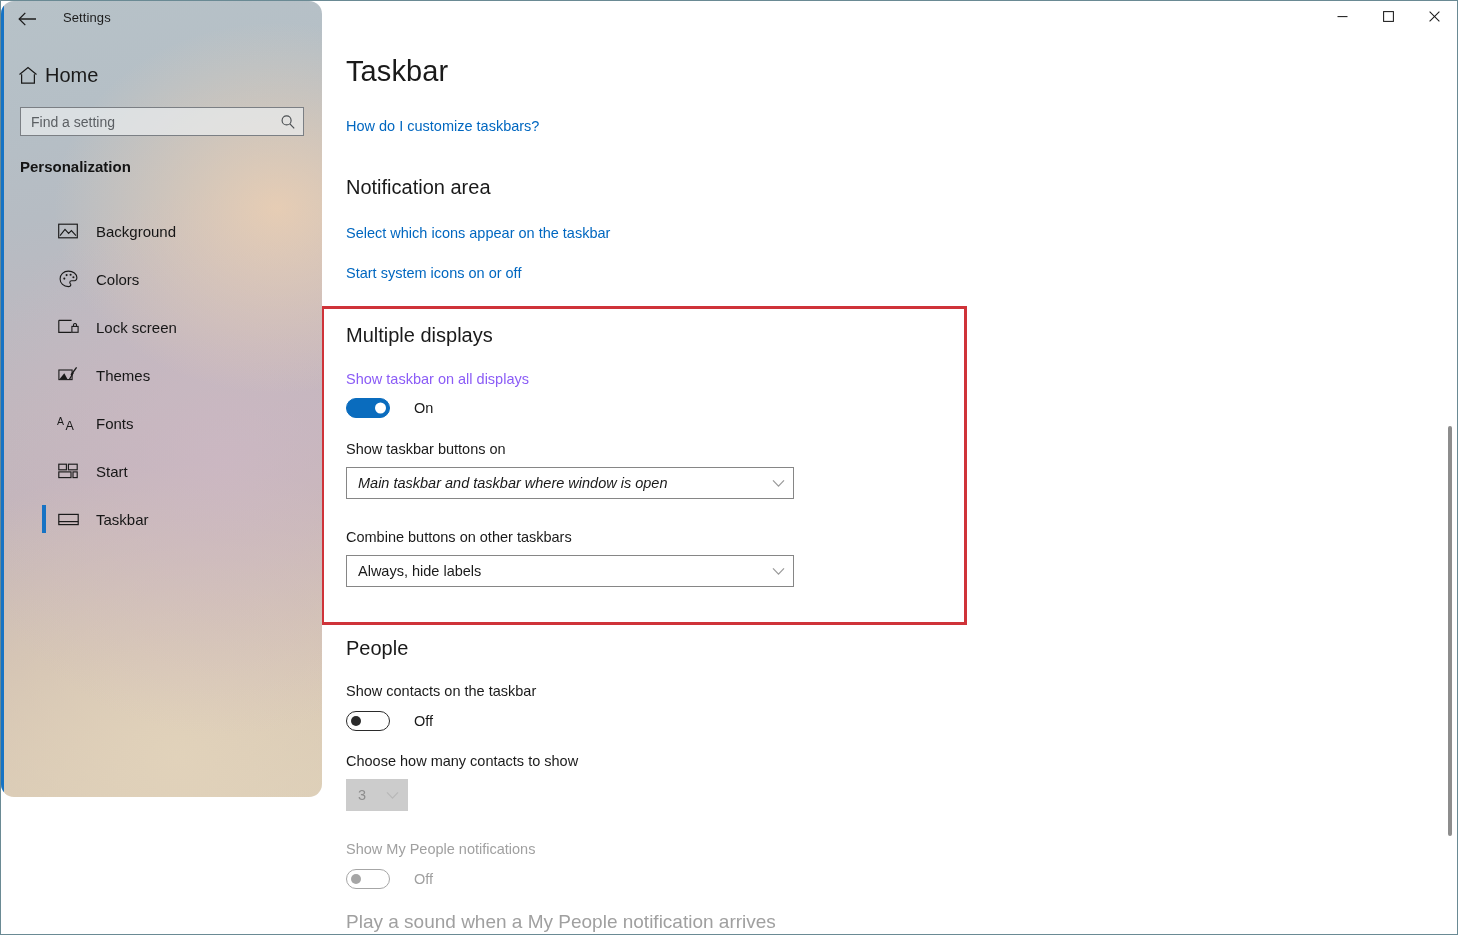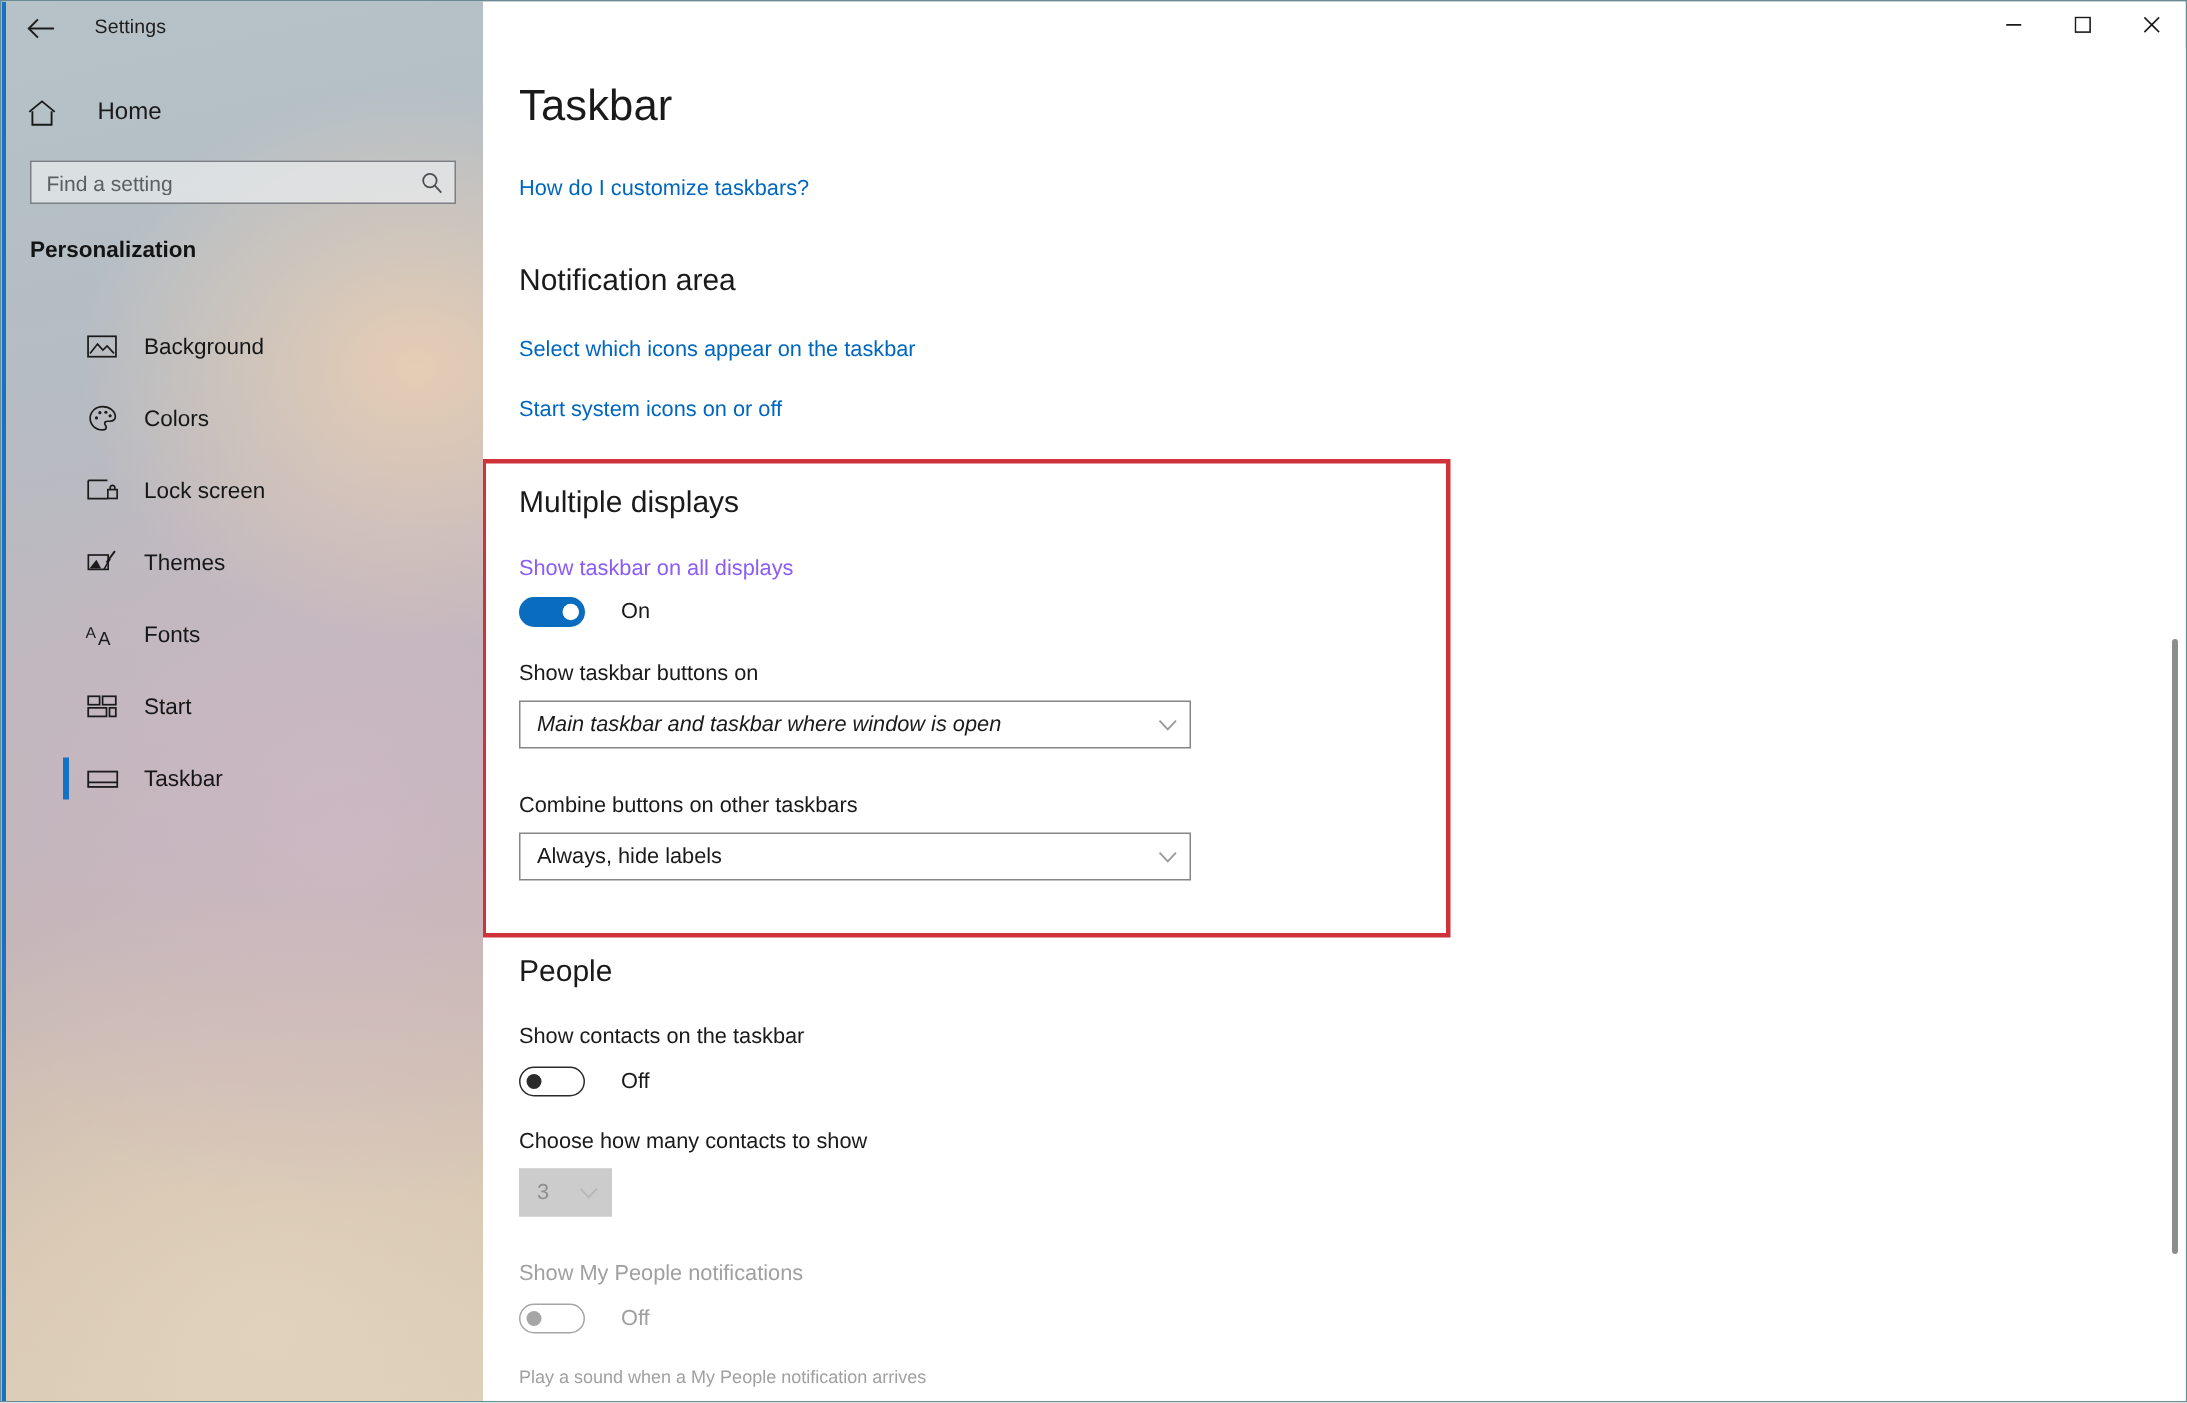--- a/index.html
+++ b/index.html
@@ -18,37 +18,38 @@
     background: #ffffff;
     border: 1px solid #6a8a94;
     overflow: hidden;
   }
 
   
   #sidebar {
     position: absolute;
     left: 0; top: 0;
     width: 321px;
-    height: 935px;
+    height: 796px;
     background:
       radial-gradient(ellipse 360px 300px at 86% 26%, rgba(238,208,178,0.85) 0%, rgba(238,208,178,0) 62%),
       radial-gradient(ellipse 420px 420px at 70% 58%, rgba(206,184,196,0.75) 0%, rgba(206,184,196,0) 65%),
       radial-gradient(ellipse 520px 420px at 55% 95%, rgba(226,211,187,0.92) 0%, rgba(226,211,187,0) 70%),
       linear-gradient(168deg,
         #b7c2c8 0%,
         #b5bfc6 14%,
         #b6bcc3 26%,
         #bcb9c0 38%,
         #c0b7bd 48%,
         #c2b5bb 58%,
         #c7b7b5 68%,
         #cdbcb0 78%,
         #d4c4b2 88%,
         #d9ccb6 100%);
     overflow: hidden;
+    border-radius: 13px;
   }
   #sidebar::after {
     content: "";
     position: absolute;
     left: 0; top: 0; width: 3px; height: 935px;
     background: #1673c4;
   }
 
   .titlebar-row {
     position: absolute;
@@ -76,22 +77,22 @@
     width: 321px; height: 32px;
     display: flex; align-items: center;
     cursor: default;
   }
   .home-icon {
     width: 26px; height: 26px;
     margin-left: 14px;
     display: flex; align-items: center; justify-content: center;
   }
   .home-label {
-    margin-left: 24px;
-    font-size: 16px;
+    margin-left: 4px;
+    font-size: 20px;
     color: #1a1a1a;
   }
 
   .search-box {
     position: absolute;
     left: 19px; top: 106px;
     width: 284px; height: 29px;
     background: rgba(233,235,237,0.72);
     border: 1px solid #7b7f84;
     display: flex; align-items: center;
@@ -322,21 +323,21 @@
 
   .h2-people {
     position: absolute;
     left: 24px; top: 636px;
     font-size: 20px;
     color: #1a1a1a;
   }
 
   .dim-text {
     position: absolute;
-    font-size: 12px;
+    font-size: 19px;
     color: #a0a0a0;
   }
 
   
   .scrollbar {
     position: absolute;
     right: 0; top: 31px;
     width: 16px;
     height: 903px;
     background: #ffffff;

